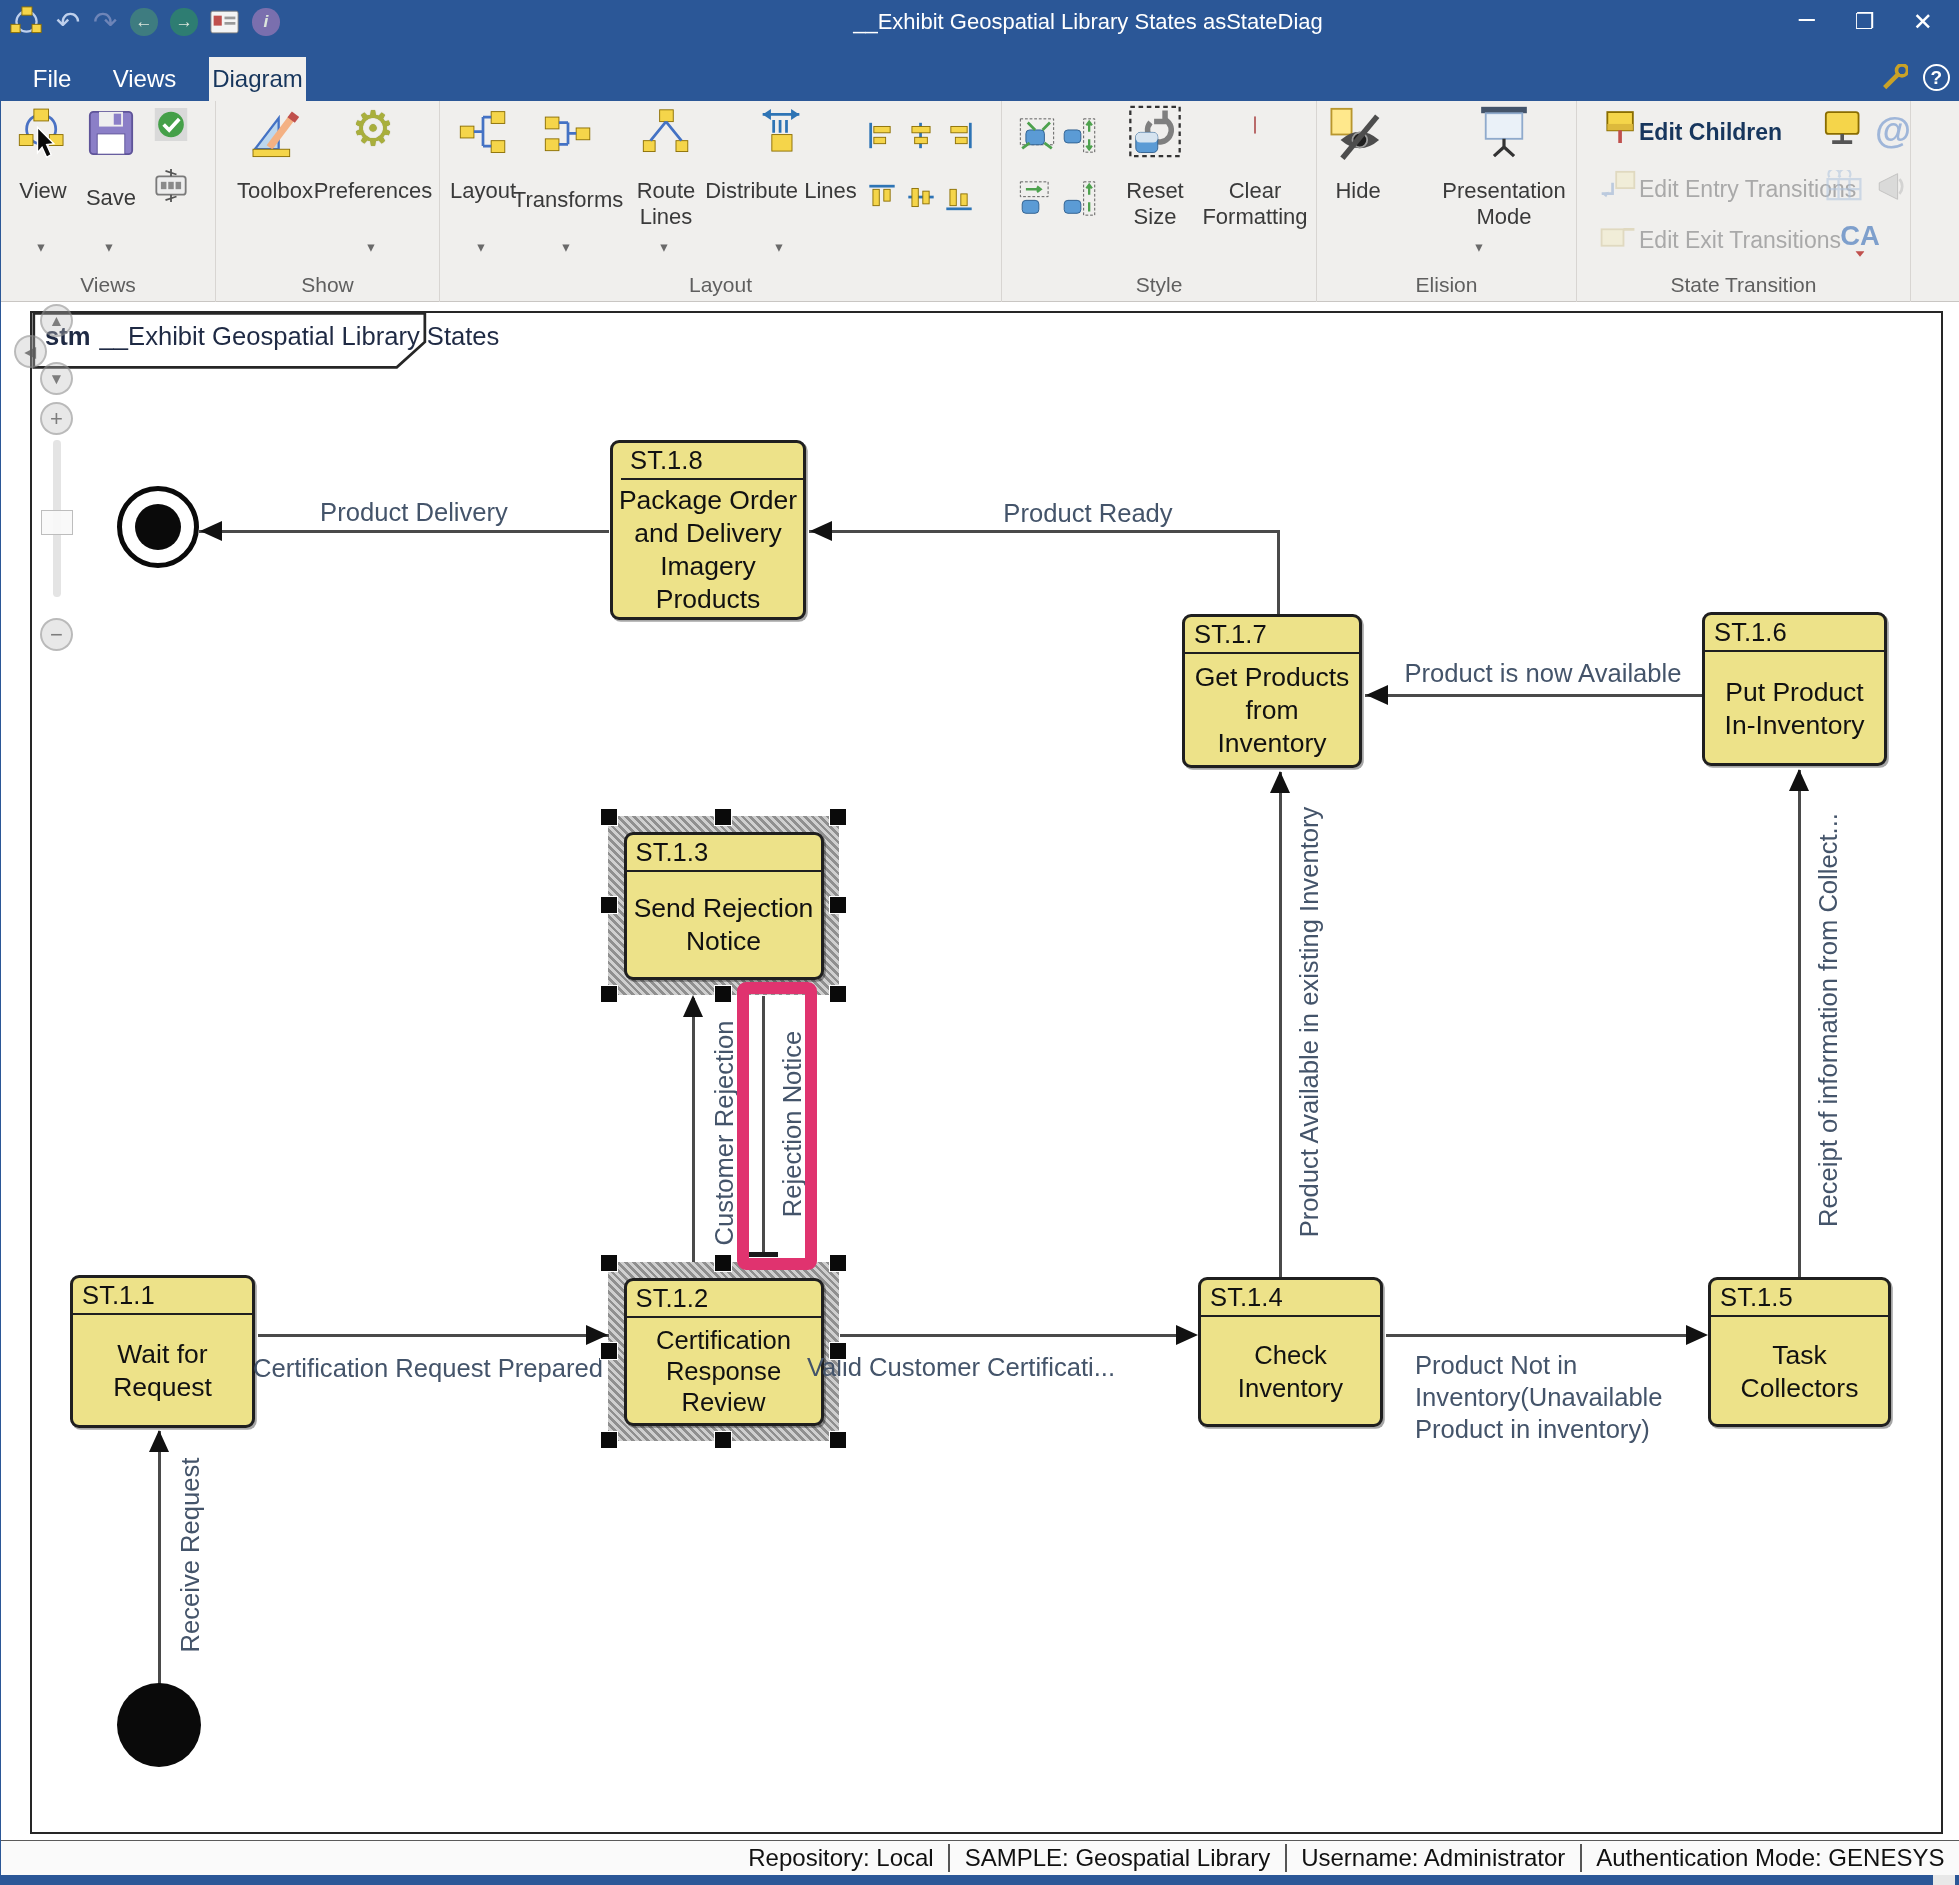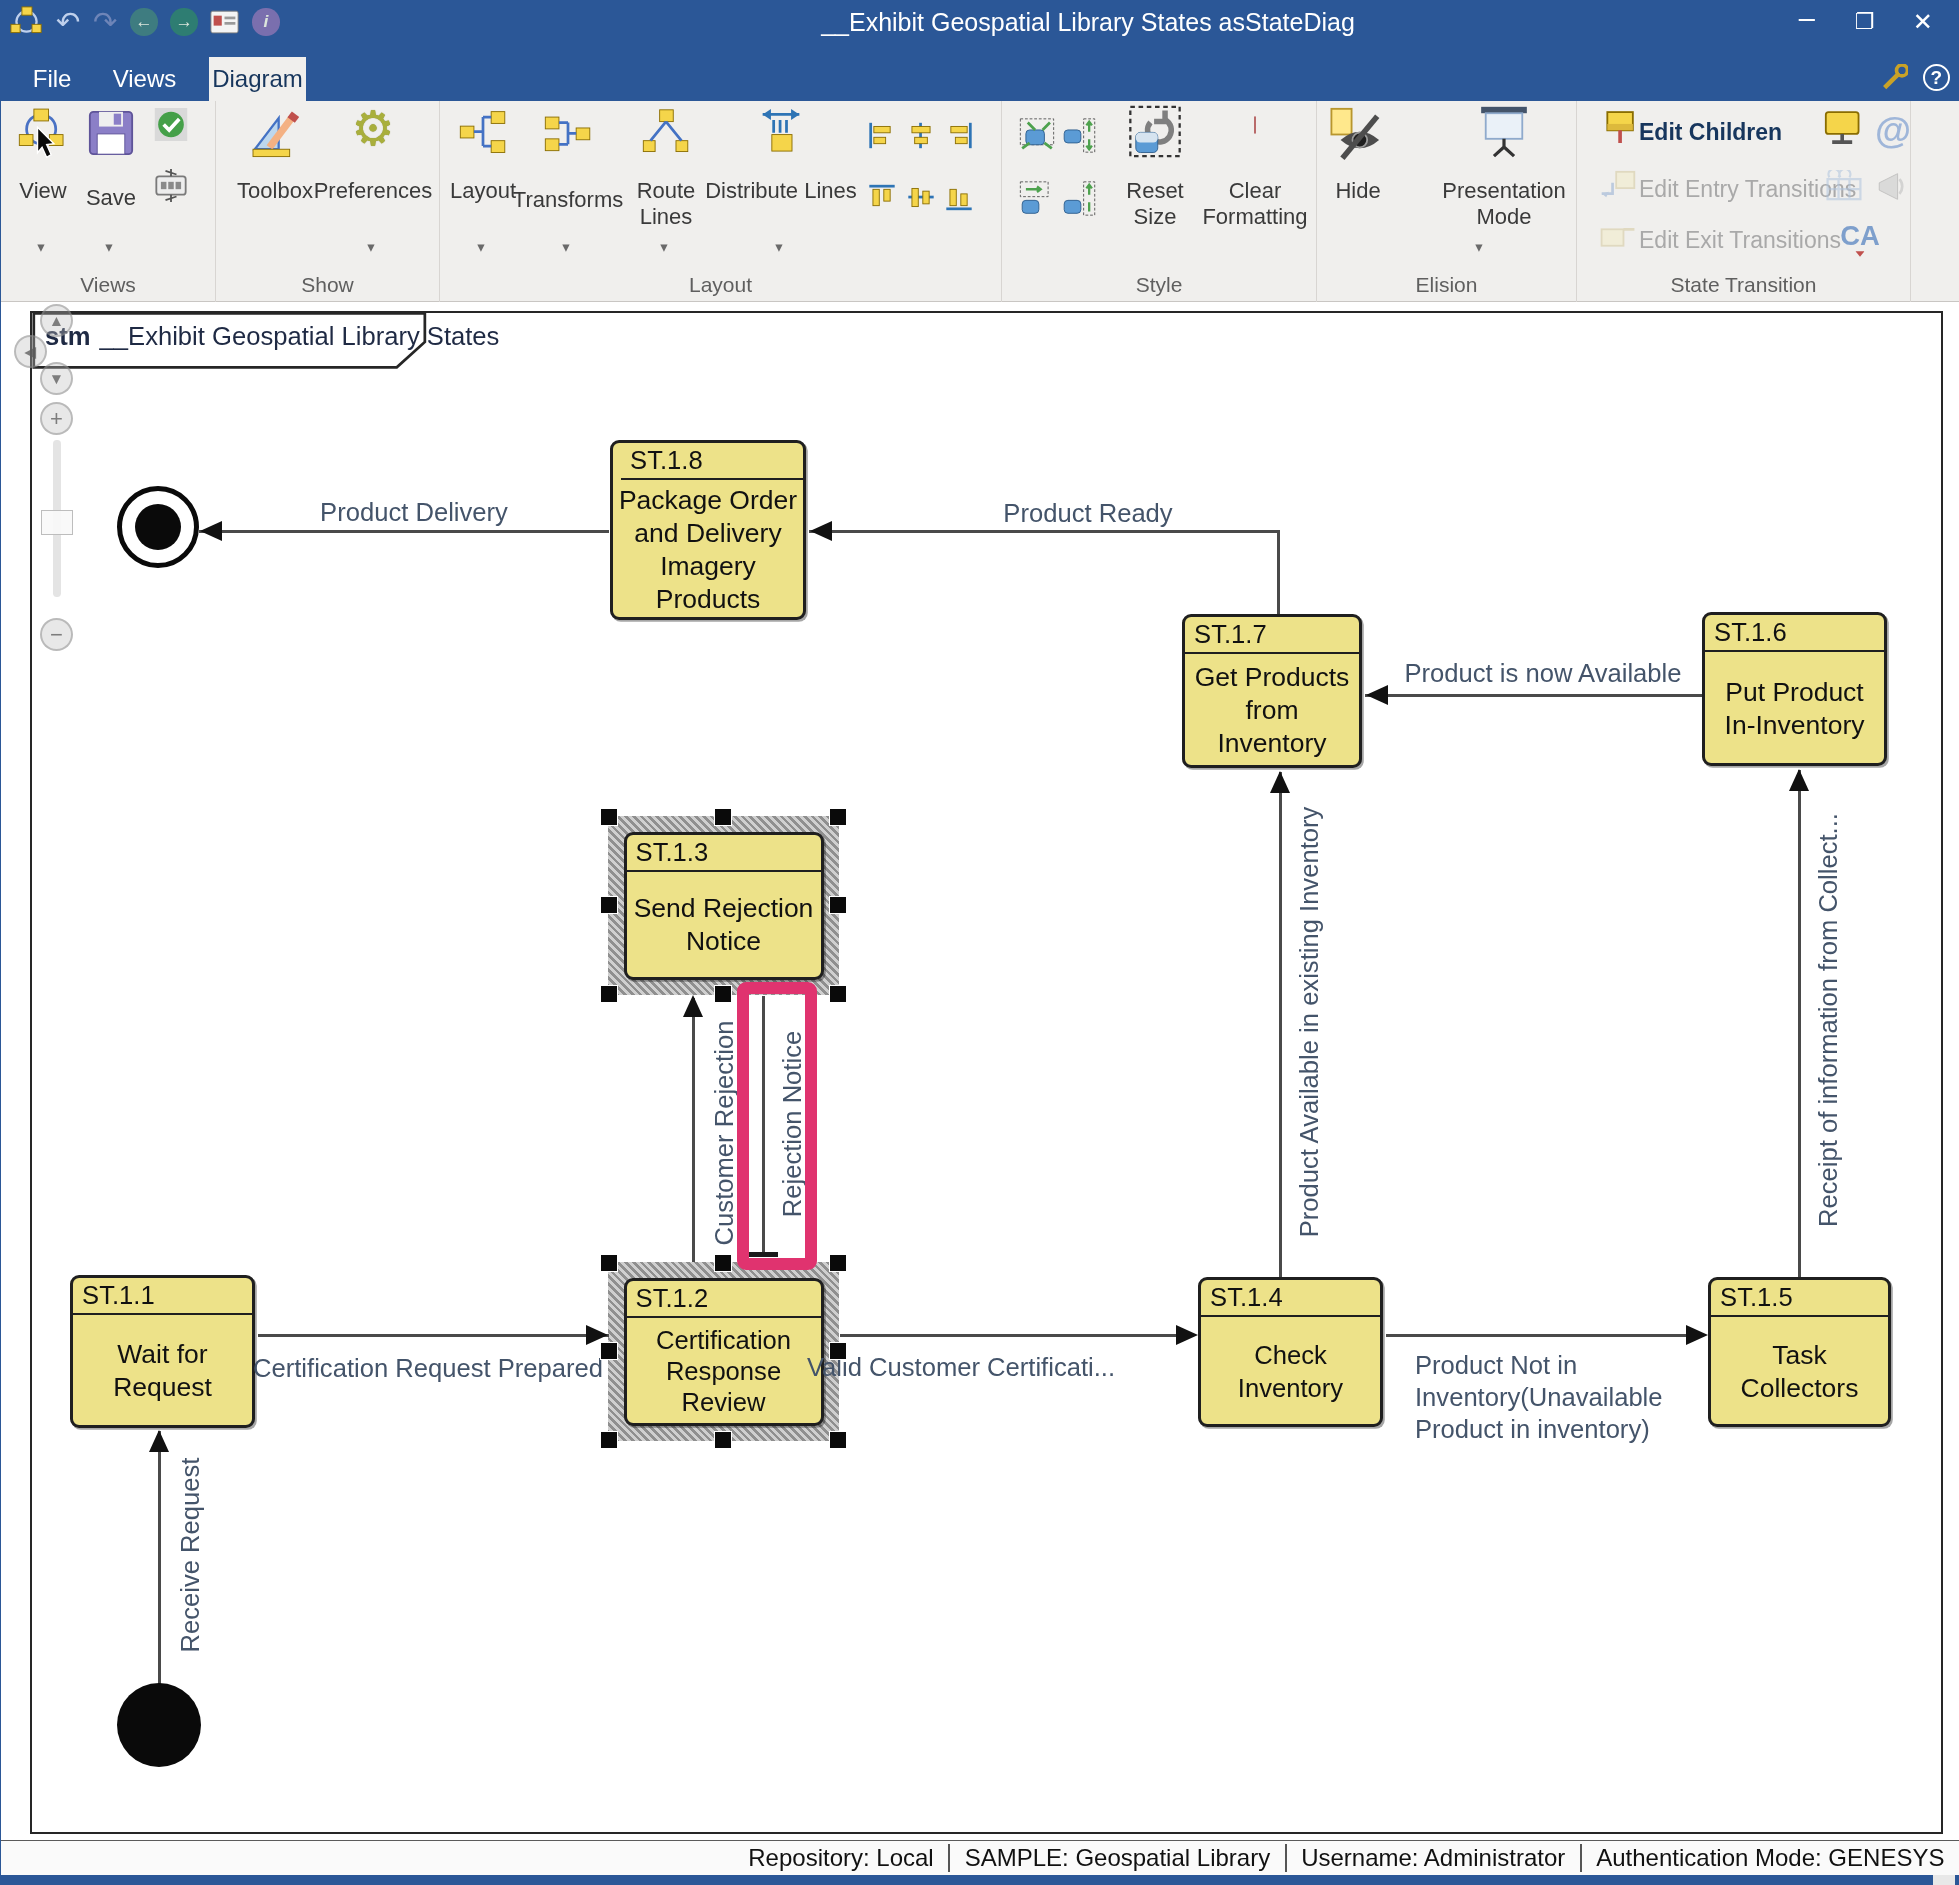--- a/index.html
+++ b/index.html
@@ -5,21 +5,21 @@
   * { margin:0; padding:0; box-sizing:border-box; }
   html,body { width:1960px; height:1885px; background:#fff; font-family:"Liberation Sans", sans-serif; overflow:hidden; }
   #app { position:relative; width:1960px; height:1885px; background:#fff; border-left:1.8px solid #2B5797; border-right:1.8px solid #2B5797; }
 
   
   .titlebar { position:absolute; left:0; top:0; width:100%; height:44px; background:#2B5797; }
   .qat { position:absolute; left:9.1px; top:3.7px; display:flex; align-items:center; gap:12.8px; height:37px; }
   .qat .qi { display:flex; align-items:center; color:#E8ECF5; font-size:27.4px; line-height:1; }
   .qi .glyph { font-size:29px; }
   .circ { width:27.4px; height:27.4px; border-radius:50%; display:flex; align-items:center; justify-content:center; font-size:17.4px; color:#DCE6DC; }
-  .win-title { position:absolute; left:1087px; top:0; transform:translateX(-50%); height:44px; display:flex; align-items:center; color:#fff; font-size:25px; white-space:nowrap; }
+  .win-title { position:absolute; left:1087px; top:0; transform:translateX(-50%); height:44px; display:flex; align-items:center; color:#fff; font-size:22px; white-space:nowrap; }
   .winbtns { position:absolute; right:7.3px; top:0; height:44px; display:flex; }
   .winbtn { width:58px; height:44px; display:flex; align-items:center; justify-content:center; color:#fff; font-size:25.6px; }
   .btn-min::after{content:"–"; font-size:29px; margin-top:-7.3px;}
   .btn-max::after{content:"❐"; font-size:22px;}
   .btn-close::after{content:"✕"; font-size:24px;}
 
   
   .tabrow { position:absolute; left:0; top:44px; width:100%; height:57px; background:#2B5797;padding-left:42px; }
   .tab { position:absolute; top:12.8px; height:44px; display:flex; align-items:center; justify-content:center; color:#fff; font-size:24px; }
   .tab.active { background:#F0EFED; color:#17365D; }

